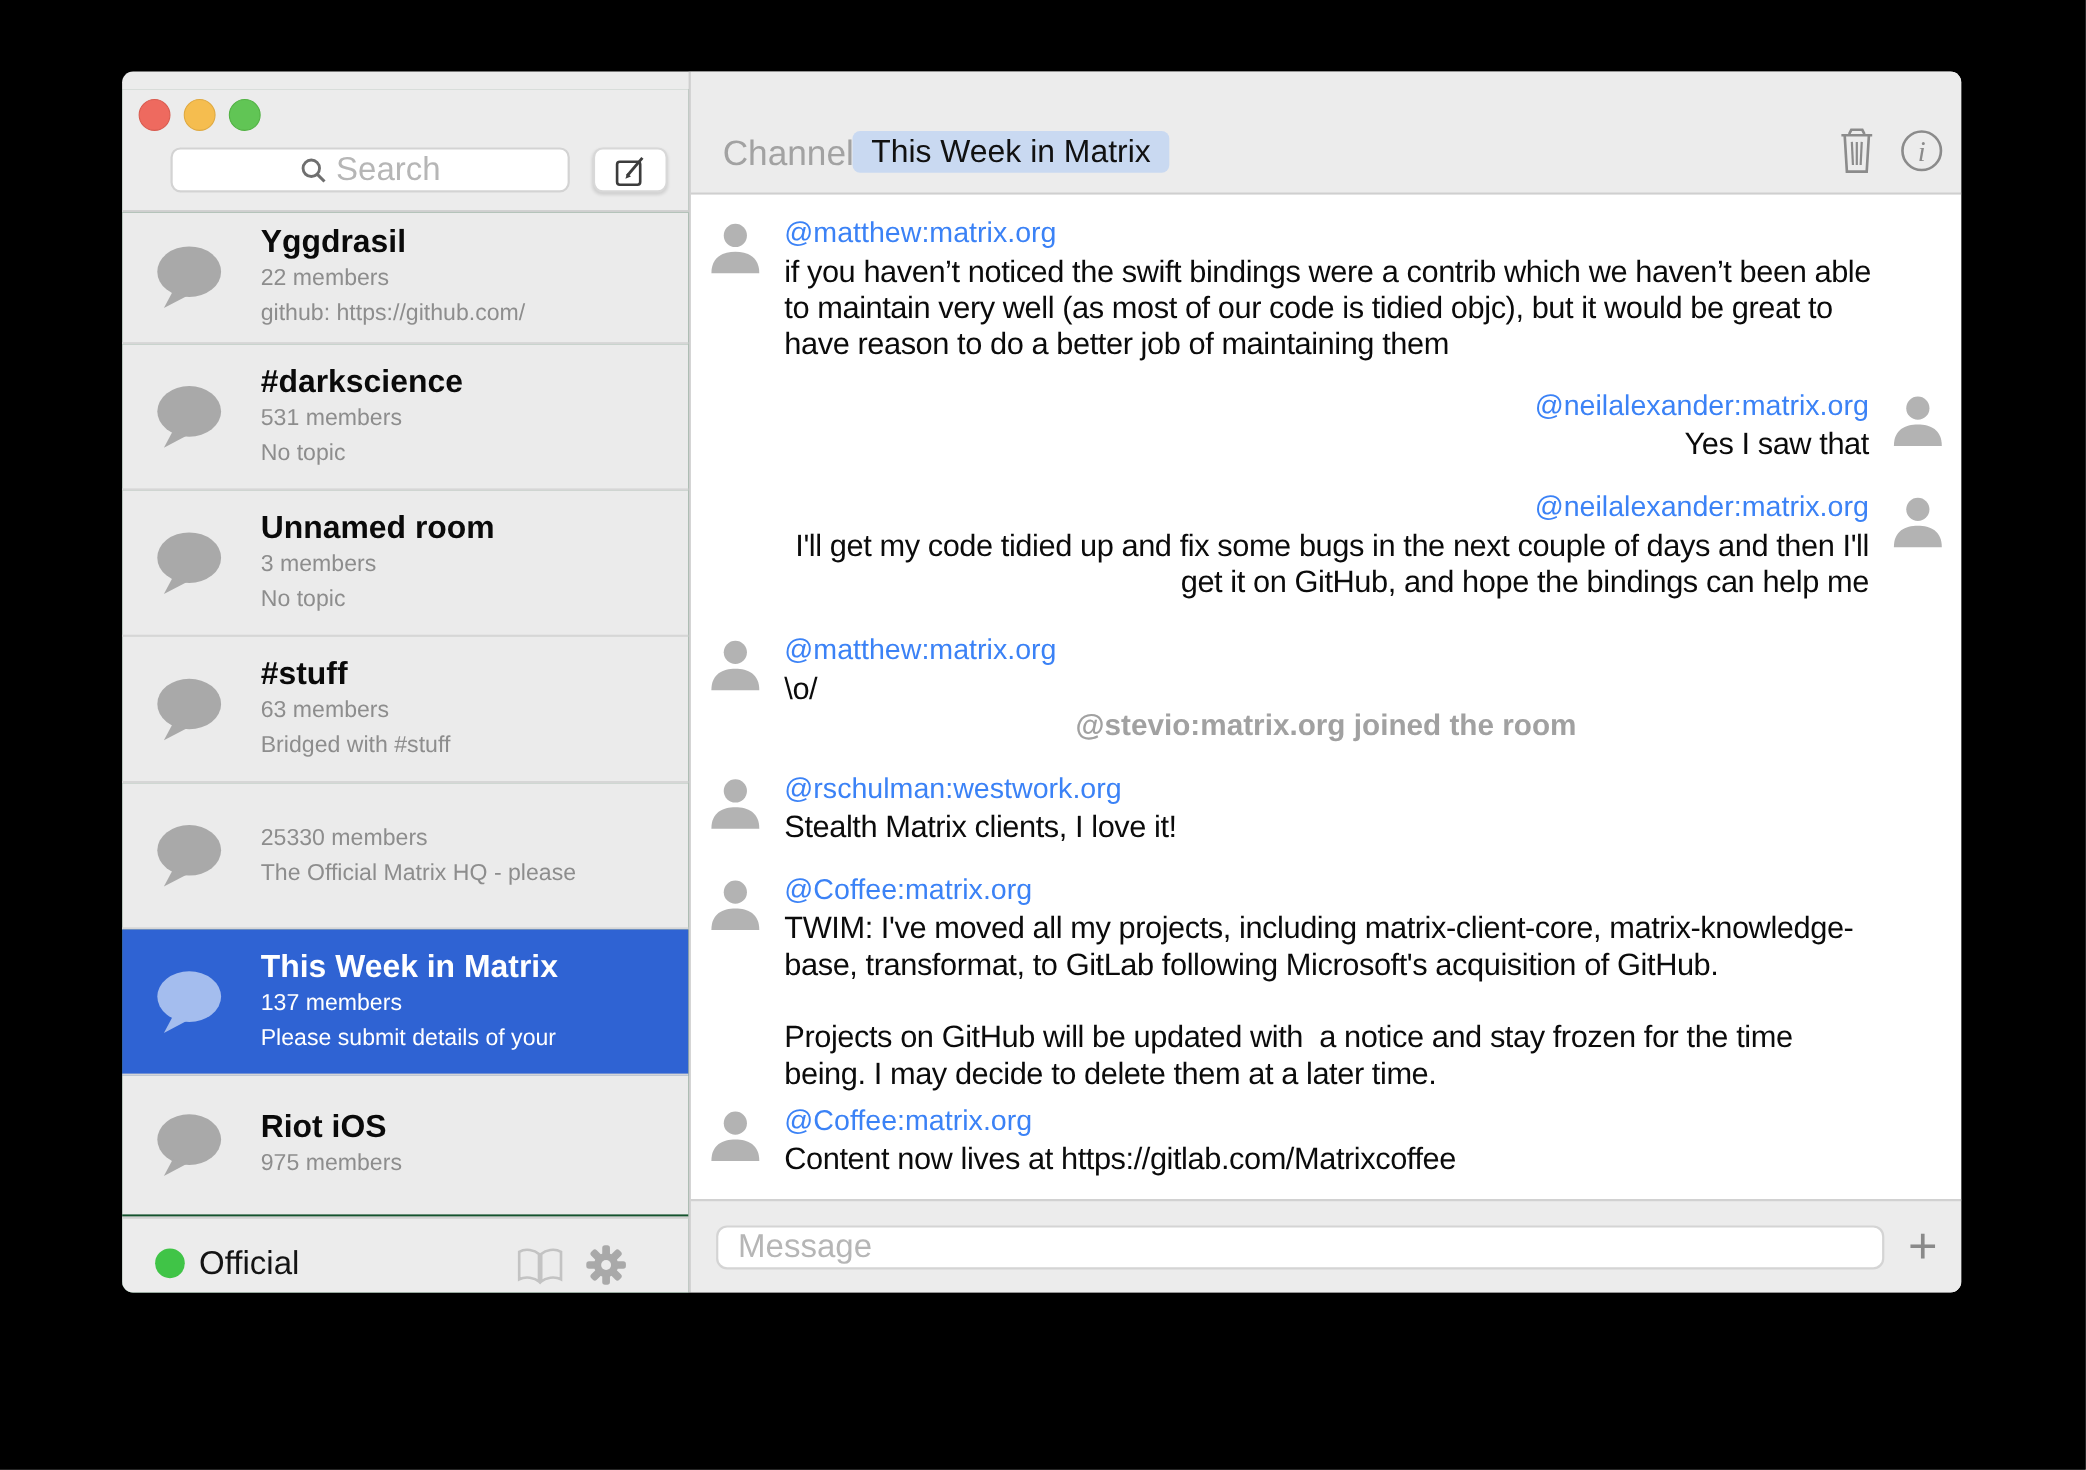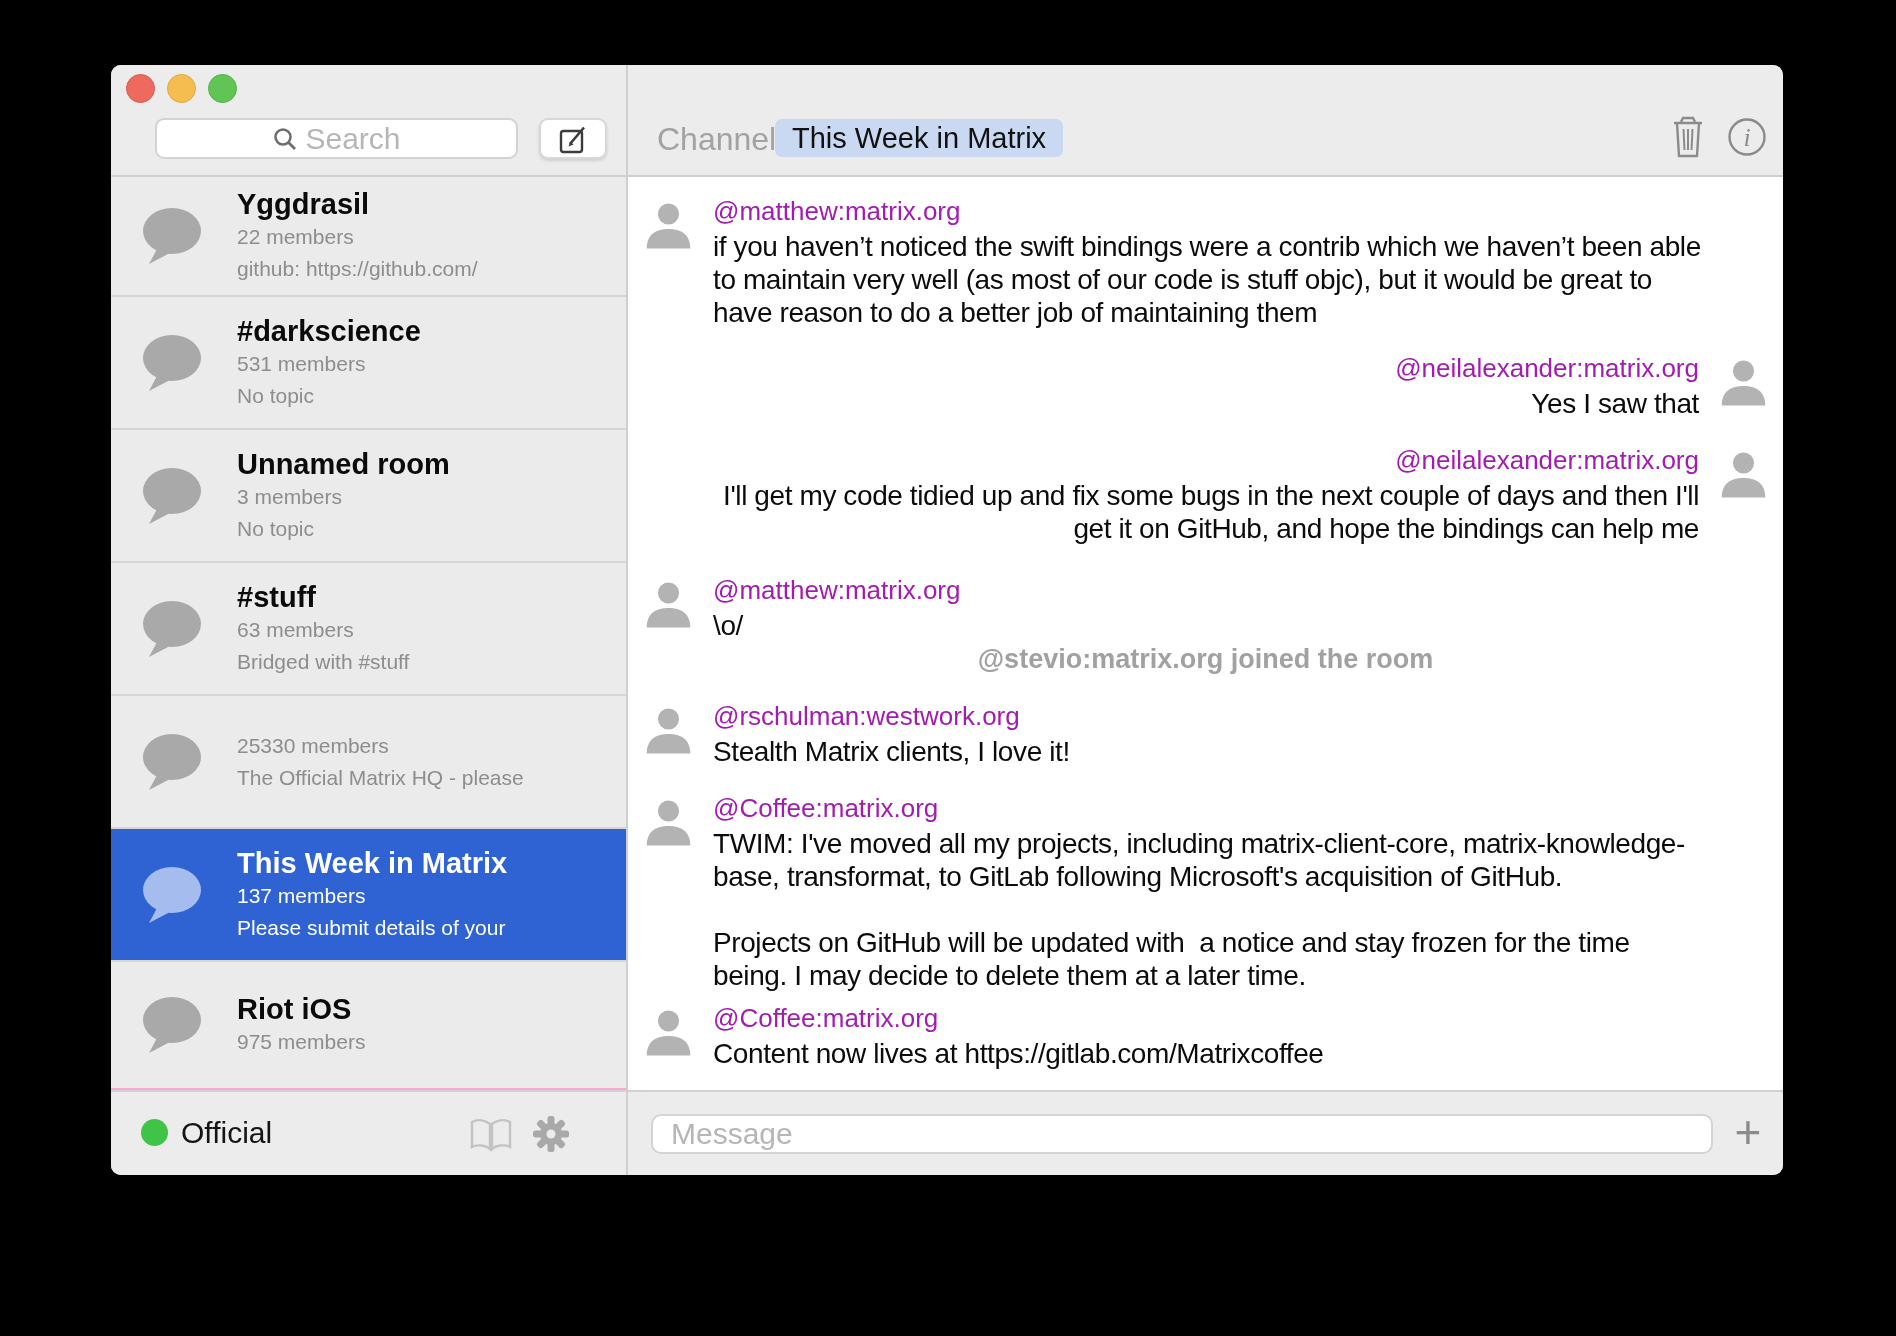--- a/index.html
+++ b/index.html
@@ -1,21 +1,21 @@
 <!DOCTYPE html>
 <html><head>
 <meta charset="utf-8">
 <style>
   html,body{margin:0;padding:0;background:#000;width:1896px;height:1336px;
     font-family:"Liberation Sans",sans-serif;-webkit-font-smoothing:antialiased;}
   .window{position:absolute;left:111px;top:65px;width:1672px;height:1110px;
     background:#ececec;border-radius:10px;overflow:hidden;
     box-shadow:0 30px 80px rgba(0,0,0,.65);}
   
-  .sidebar{position:absolute;left:0;top:0;width:515px;height:1110px;background:#f9a8d4;}
+  .sidebar{position:absolute;left:0;top:16px;width:515px;height:1110px;background:#14532d;}
   .vdivider{position:absolute;left:515px;top:0;width:2px;height:1110px;background:#cfcfcf;z-index:5;}
   .toolbar-left{position:absolute;left:0;top:0;width:515px;height:112px;background:#ececec;
     border-bottom:2px solid #cfcfcf;box-sizing:border-box;}
   .tl{position:absolute;top:9px;width:27px;height:27px;border-radius:50%;}
   .tl.red{left:15px;background:#ee6a5f;border:1px solid #d95c50;}
   .tl.yellow{left:56px;background:#f5bd4f;border:1px solid #dfa940;}
   .tl.green{left:97px;background:#61c555;border:1px solid #52b244;}
   .search-field{position:absolute;left:44px;top:53px;width:363px;height:41px;background:#fff;
     border:2px solid #d3d3d3;border-radius:9px;box-sizing:border-box;
     display:flex;align-items:center;justify-content:center;gap:7px;}
@@ -45,21 +45,21 @@
     background:#c9d9f1;border-radius:7px;padding:0 17px;font-size:29px;color:#111;}
   .trash-btn{left:1040px;top:50px;}
   .info-btn{left:1099px;top:52px;}
   .chat{position:absolute;left:0;top:112px;width:1155px;height:913px;background:#fff;overflow:hidden;}
   .msg-group{position:absolute;left:0;width:1155px;}
   .avatar{position:absolute;top:2px;width:57px;height:55px;}
   .msg-group.incoming .avatar{left:12px;}
   .msg-group.outgoing .avatar{right:11px;}
   .msg-body{margin:0 84px 0 85px;}
   .msg-group.outgoing .msg-body{text-align:right;}
-  .sender{font-size:26px;color:#a21caf;line-height:30px;margin-bottom:4px;}
+  .sender{font-size:26px;color:#3b82f6;line-height:30px;margin-bottom:4px;}
   .msg-line{font-size:28px;color:#0b0b0b;line-height:33px;min-height:33px;
     letter-spacing:-0.4px;white-space:pre;}
   .system-msg{position:absolute;left:0;width:1155px;text-align:center;
     font-size:27px;font-weight:bold;color:#a1a1a1;}
   .composer{position:absolute;left:0;top:1025px;width:1155px;height:85px;background:#ececec;
     border-top:2px solid #d1d1d1;box-sizing:border-box;}
   .message-input{position:absolute;left:23px;top:22px;width:1062px;height:40px;box-sizing:border-box;
     background:#fff;border:2px solid #d4d4d4;border-radius:10px;padding:0 18px;
     font-size:30px;color:#222;font-family:"Liberation Sans",sans-serif;outline:none;}
   .message-input::placeholder{color:#b6b6b6;}
@@ -211,21 +211,21 @@
     <div class="chat">
 
       <div class="msg-group incoming" style="top:19px">
         <svg class="avatar" viewBox="0 0 24 24">
           <circle cx="12" cy="7" r="4.6" fill="#b3b3b3"></circle>
           <path d="M2.5 22 C2.5 15.5 7 13.5 12 13.5 C17 13.5 21.5 15.5 21.5 22 Z" fill="#b3b3b3"></path>
         </svg>
         <div class="msg-body">
           <div class="sender">@matthew:matrix.org</div>
           <div class="msg-line">if you haven’t noticed the swift bindings were a contrib which we haven’t been able</div>
-          <div class="msg-line">to maintain very well (as most of our code is stuff objc), but it would be great to</div>
+          <div class="msg-line">to maintain very well (as most of our code is tidied objc), but it would be great to</div>
           <div class="msg-line">have reason to do a better job of maintaining them</div>
         </div>
       </div>
 
       <div class="msg-group outgoing" style="top:176px">
         <svg class="avatar" viewBox="0 0 24 24">
           <circle cx="12" cy="7" r="4.6" fill="#b3b3b3"></circle>
           <path d="M2.5 22 C2.5 15.5 7 13.5 12 13.5 C17 13.5 21.5 15.5 21.5 22 Z" fill="#b3b3b3"></path>
         </svg>
         <div class="msg-body">

